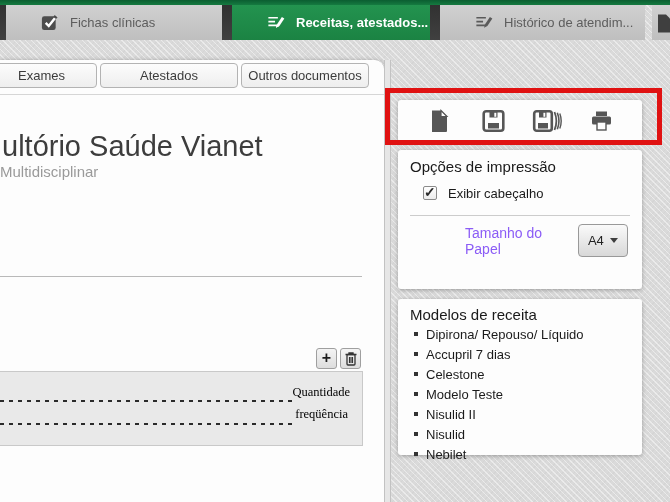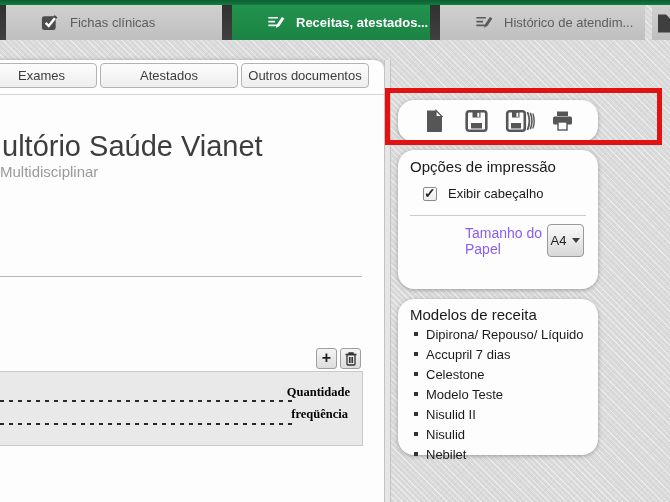--- a/index.html
+++ b/index.html
@@ -23,39 +23,39 @@
   .left-panel{position:absolute;left:0;top:60px;width:384px;height:442px;background:#fdfdfd;border-top-right-radius:9px;box-shadow:0 0 4px rgba(0,0,0,.25);}
   .subtab-row{position:relative;height:34px;border-bottom:1px solid #d6d6d6;}
   .subtab{position:absolute;top:3px;height:25px;box-sizing:border-box;border:1px solid #b3b3b3;border-radius:4px;background:linear-gradient(#fcfcfc,#eeeeee);font-size:13px;color:#3c3c3c;display:flex;align-items:center;justify-content:center;cursor:pointer;}
   .doc-title{position:absolute;left:2px;top:70px;font-size:29px;color:#3d3d3d;white-space:nowrap;}
   .doc-subtitle{position:absolute;left:0px;top:103px;font-size:15px;color:#9a9a9a;white-space:nowrap;}
   .doc-divider{position:absolute;left:0;top:216px;width:362px;height:1px;background:#b9b9b9;}
   .small-btns{position:absolute;left:316px;top:288px;display:flex;gap:3px;}
   .sbtn{width:21px;height:21px;box-sizing:border-box;border:1px solid #9f9f9f;border-radius:3px;background:linear-gradient(#f4f4f4,#dddddd);display:flex;align-items:center;justify-content:center;cursor:pointer;}
   .plus-glyph{font-size:16px;font-weight:bold;color:#1d1d1d;line-height:1;margin-top:-1px;}
   .rx-box{position:absolute;left:0;top:311px;width:363px;height:75px;background:#e9e9e9;border-top:1px solid #c9c9c9;border-bottom:1px solid #c9c9c9;border-right:1px solid #c9c9c9;box-sizing:border-box;}
-  .rx-label{position:absolute;font-family:"Liberation Serif", serif;font-weight:bold;font-size:12.5px;color:#000;}
+  .rx-label{position:absolute;font-family:"Liberation Serif", serif;font-weight:normal;font-size:12.5px;color:#000;}
   .rx-label.q{right:12px;top:13px;}
   .rx-label.f{right:14px;top:35px;}
   .dash-line{position:absolute;left:0;width:296px;height:2px;
      background-image:repeating-linear-gradient(90deg,#2a2a2a 0 4px,transparent 4px 9px);background-size:9px 1.5px;background-repeat:repeat-x;background-position:0 0;}
   .dash-line.d1{top:28px;}
   .dash-line.d2{top:51px;}
 
   
   .vscroll{position:absolute;left:384px;top:60px;width:7px;height:442px;background:#e6e6e6;border-left:1px solid #c2c2c2;border-right:1px solid #c2c2c2;box-sizing:border-box;}
 
   
-  .rpanel{position:absolute;left:398px;width:200px;background:#fdfdfd;border-radius:16px;box-shadow:0 1px 4px rgba(0,0,0,.3);box-sizing:border-box;}
+  .rpanel{position:absolute;left:398px;width:244px;background:#fdfdfd;border-radius:3px;box-shadow:0 1px 4px rgba(0,0,0,.3);box-sizing:border-box;}
   .toolbar{top:100px;height:42px;display:flex;align-items:center;justify-content:space-around;padding:0 14px;}
   .tool-icon{display:flex;align-items:center;justify-content:center;width:30px;height:30px;cursor:pointer;}
 
   .options{top:150px;height:139px;padding:8px 12px;}
   .panel-title{font-size:15px;color:#1a1a1a;}
-  .chk-row{display:flex;align-items:flex-end;gap:11px;margin:11px 0 0 13px;cursor:pointer;}
+  .chk-row{display:flex;align-items:flex-start;gap:11px;margin:11px 0 0 13px;cursor:pointer;}
   .checkbox{width:14px;height:14px;box-sizing:border-box;border:1px solid #8b8b8b;border-radius:2px;background:linear-gradient(#ffffff,#ececec);position:relative;}
   .checkbox.checked::after{content:"✓";position:absolute;left:0px;top:-3px;font-size:14px;font-weight:bold;color:#2b2b2b;}
   .chk-label{font-size:13px;color:#1a1a1a;}
   .opt-divider{margin:14px 0 0 0;border:0;border-top:1px solid #cccccc;}
   .paper-row{display:flex;align-items:center;justify-content:space-between;margin:8px 2px 0 13px;}
   .paper-label{font-size:14px;color:#8b5cf6;margin-left:42px;}
   .dropdown{width:52px;height:33px;box-sizing:border-box;border:1px solid #999;border-radius:4px;background:linear-gradient(#fafafa,#d8d8d8);display:flex;align-items:center;justify-content:center;gap:6px;cursor:pointer;}
   .dropdown .val{font-size:13px;color:#222;}
   .arrow-down{width:0;height:0;border-left:4px solid transparent;border-right:4px solid transparent;border-top:5px solid #3e3e3e;}
 

